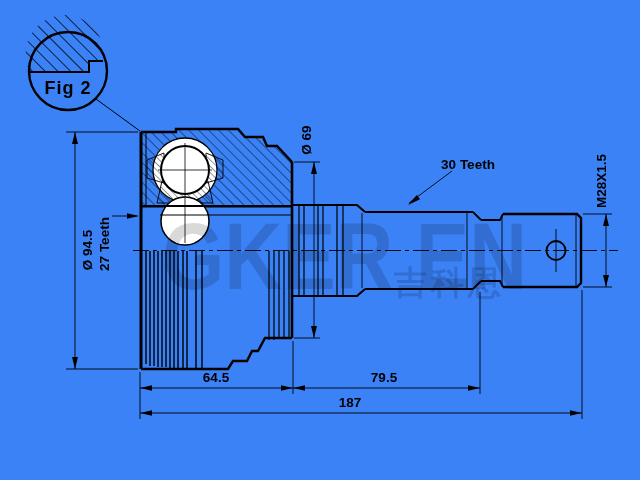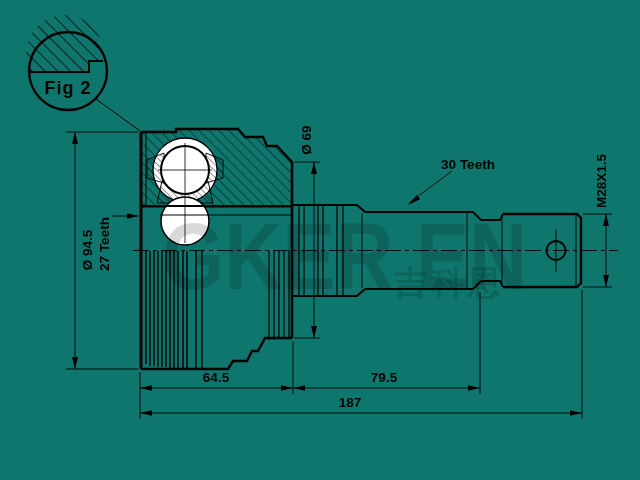--- a/index.html
+++ b/index.html
@@ -1,16 +1,16 @@
 <!DOCTYPE html>
 <html><head>
 <meta charset="utf-8">
 <style>
   html,body{margin:0;padding:0;background:#fff;}
-  .stage{position:relative;width:640px;height:480px;background:#0f766e;overflow:hidden;
+  .stage{position:relative;width:640px;height:480px;background:#3b82f6;overflow:hidden;
          font-family:"Liberation Sans", sans-serif;}
   svg{position:absolute;left:0;top:0;}
   text{font-family:"Liberation Sans", sans-serif;font-weight:bold;fill:#000;}
   .dim{font-size:13.5px;}
   .fig{font-size:18px;letter-spacing:1px;}
   .wm{fill:#000;fill-opacity:0.15;}
 </style>
 </head>
 <body>
 

